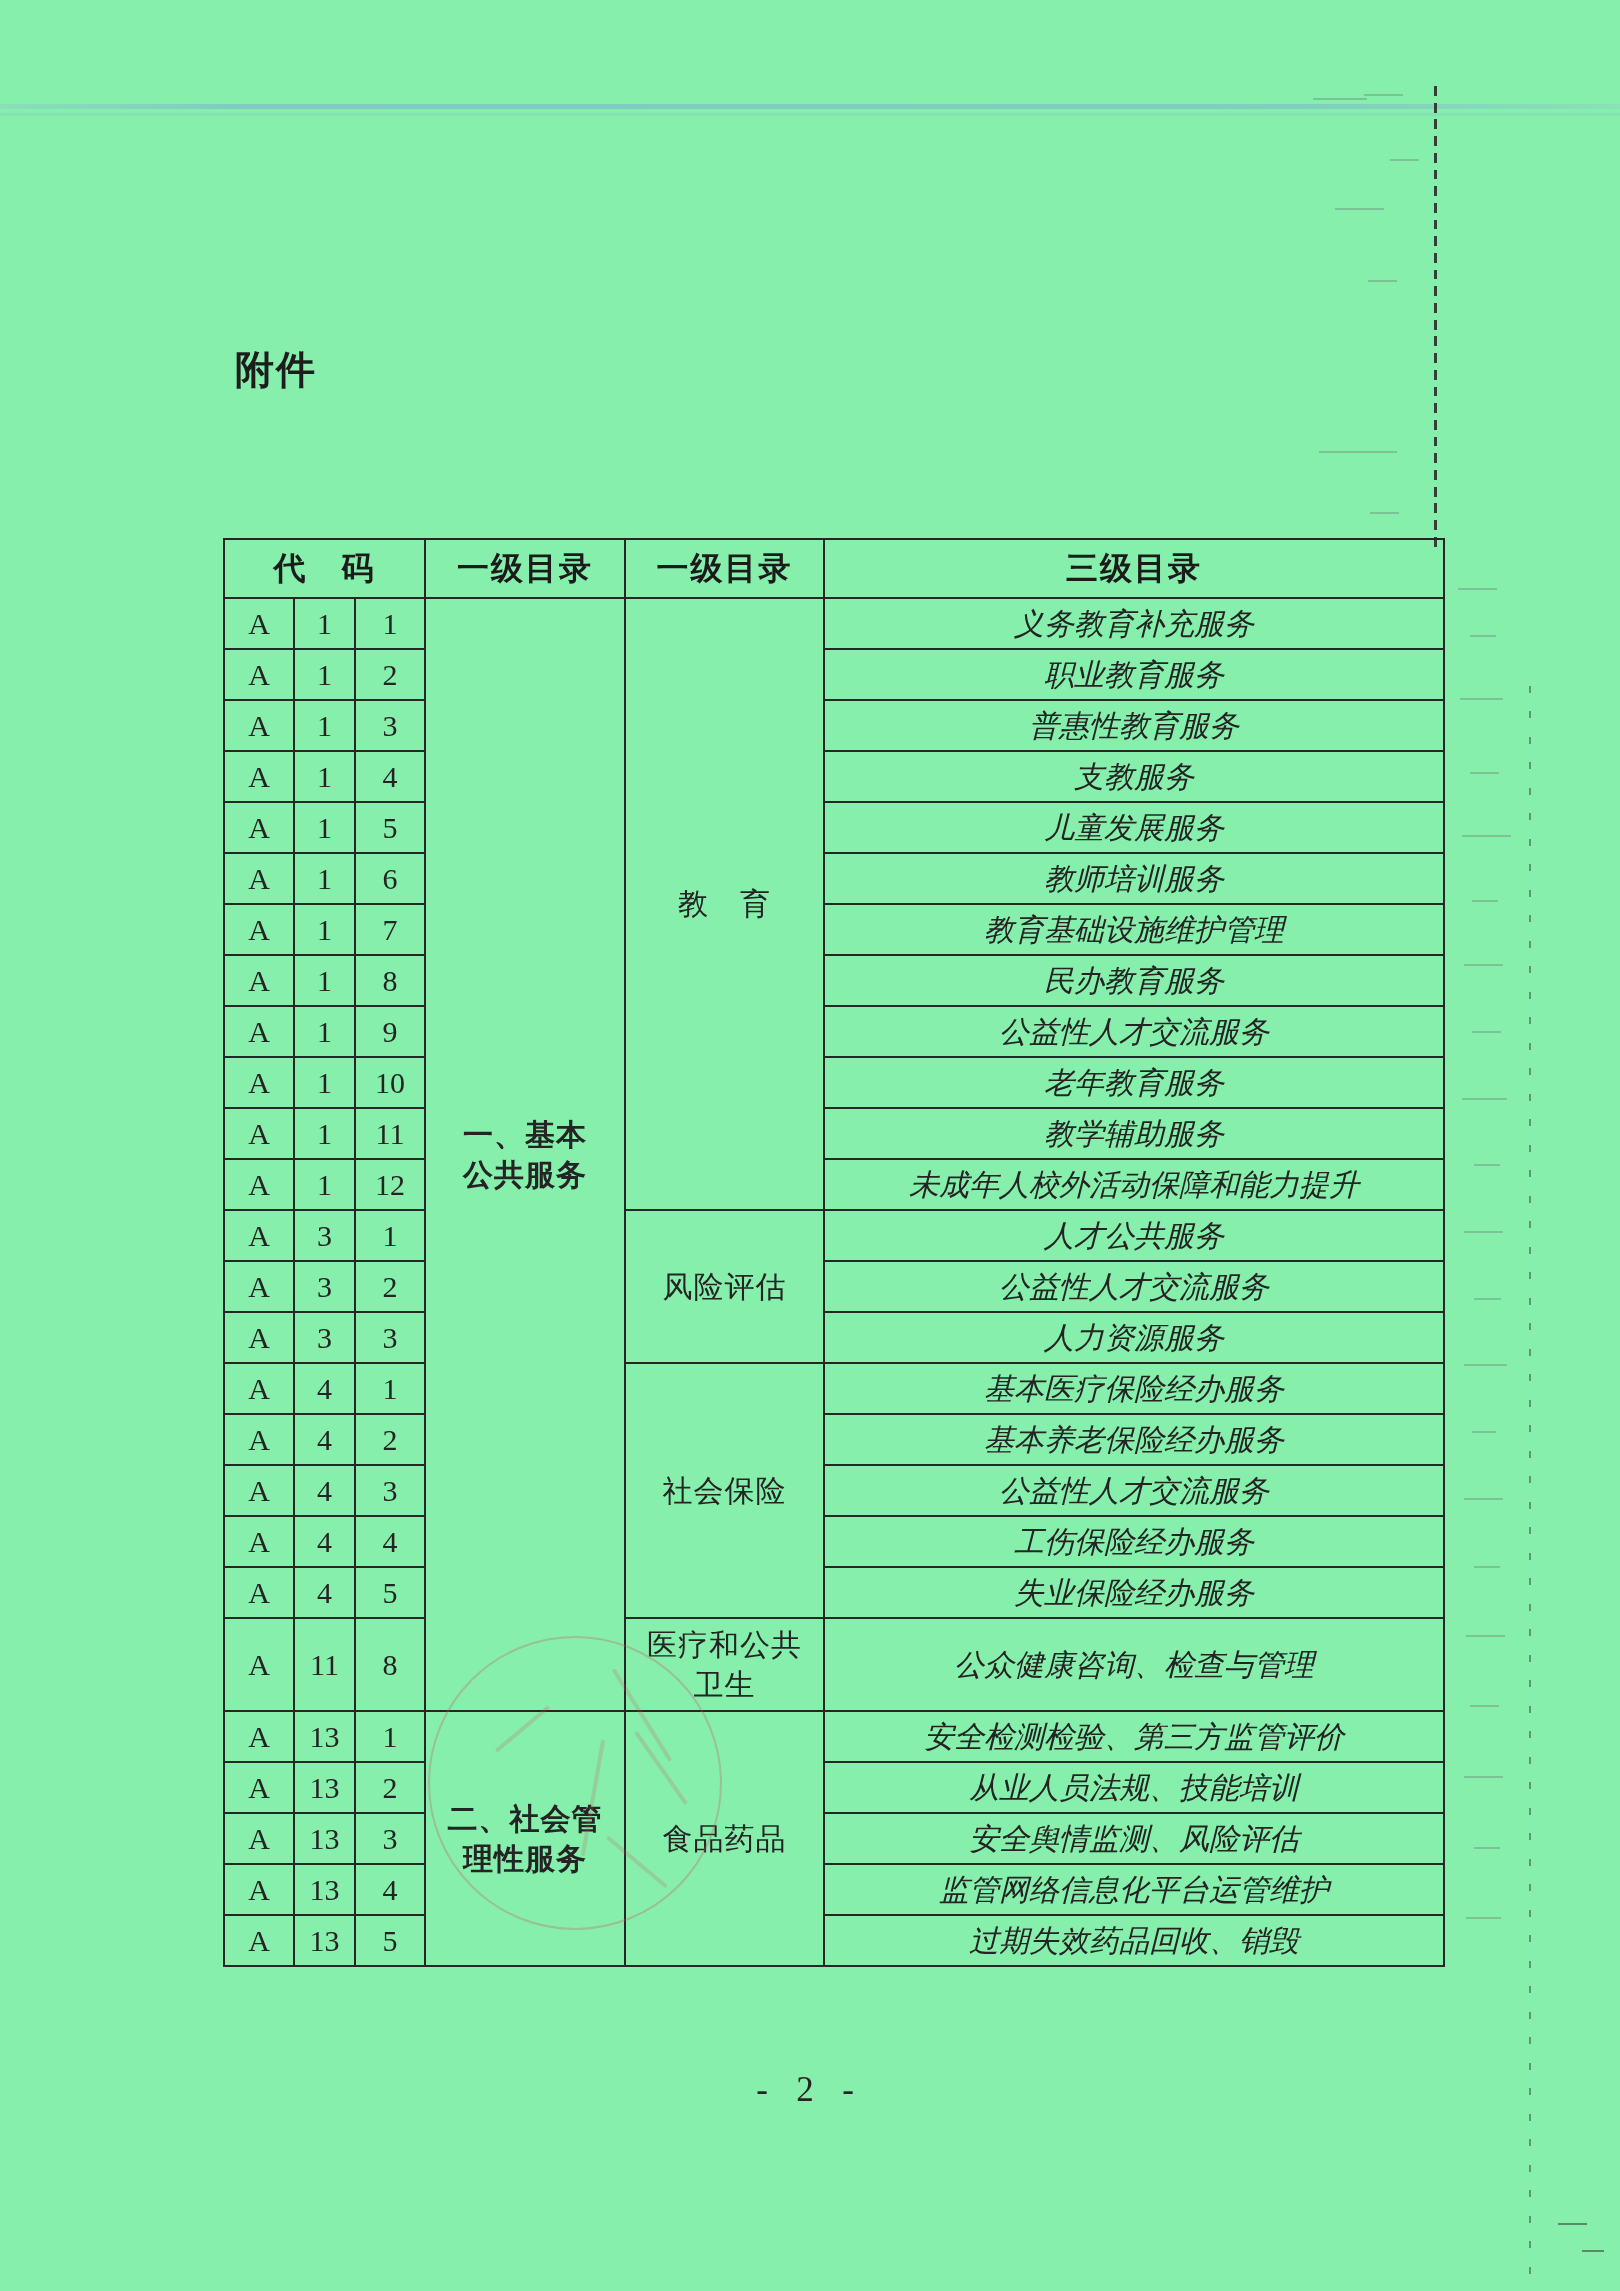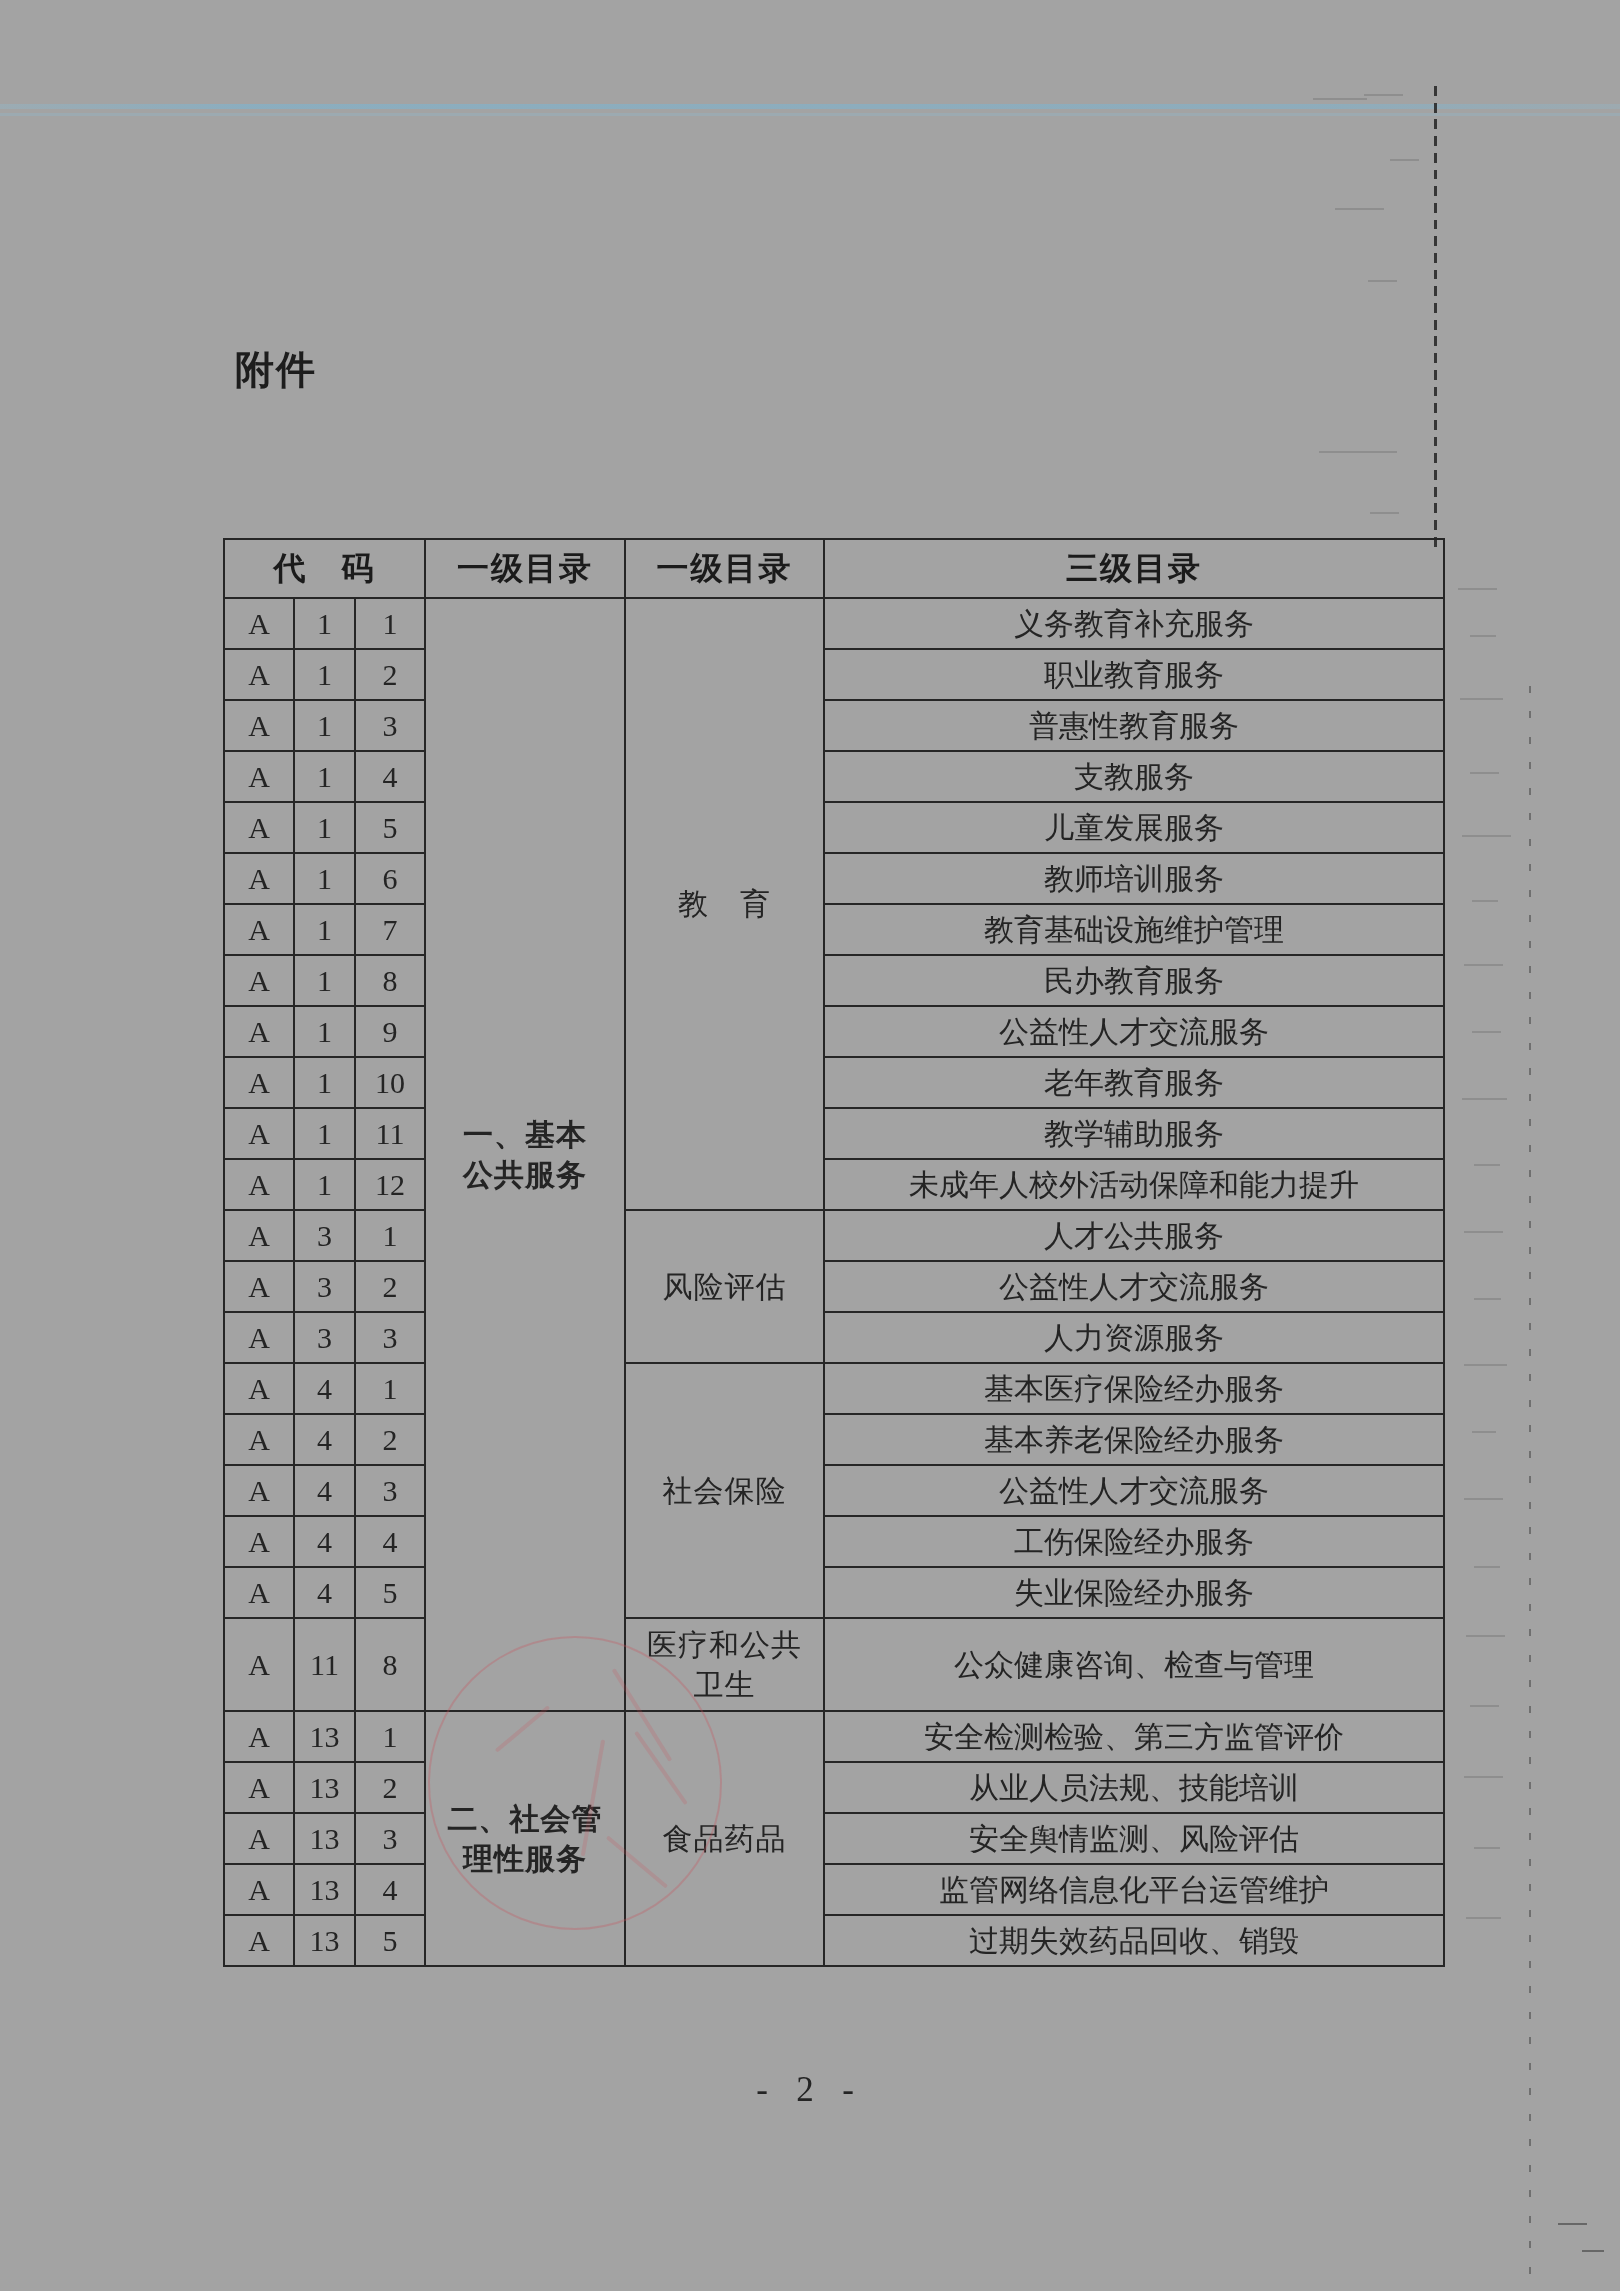--- a/index.html
+++ b/index.html
@@ -1,17 +1,17 @@
 <!DOCTYPE html>
 <html><head>
 <meta charset="utf-8">
 <style>
   html,body{margin:0;padding:0;background:#dcdcdc;}
   .sheet{
-    position:relative;width:1620px;height:2292px;background:#a3a3a3;overflow:hidden;
+    position:relative;width:1620px;height:2292px;background:#86efac;overflow:hidden;
     font-family:"Liberation Serif","DejaVu Serif",serif;color:#222;
   }
   
   .blue-line-1{position:absolute;left:0;top:104px;width:100%;height:4.9px;
     background:linear-gradient(90deg,rgba(140,190,214,.30),rgba(125,180,208,.62) 15%,rgba(125,180,208,.55) 82%,rgba(140,190,214,.25));}
   .blue-line-2{position:absolute;left:0;top:113px;width:100%;height:2.9px;background:rgba(140,190,214,.28);}
   .vdash-top{position:absolute;left:1434px;top:86px;width:2.9px;height:461px;
     background:repeating-linear-gradient(180deg,rgba(35,35,35,.85) 0 9.8px,transparent 9.8px 16.7px);}
   .vdash-right{position:absolute;left:1529px;top:686px;width:2px;height:1605px;
     background:repeating-linear-gradient(180deg,rgba(60,60,60,.5) 0 6.9px,transparent 6.9px 25.5px);}
@@ -23,21 +23,21 @@
   .doc-title{position:absolute;left:0;top:434px;width:100%;box-sizing:border-box;padding-left:41px;
     text-align:center;font-size:49px;font-weight:700;letter-spacing:2.9px;color:#161616;}
   
   table.catalog{position:absolute;left:223px;top:538px;border-collapse:collapse;table-layout:fixed;
     border:2.9px solid #262626;}
   table.catalog td{border:2.5px solid #262626;padding:0;font-size:30px;text-align:center;
     vertical-align:middle;line-height:1.32;color:#242424;}
   table.catalog thead td{height:57px;font-weight:700;font-size:32px;letter-spacing:2px;color:#1b1b1b;}
   table.catalog tbody tr{height:51px;}
   table.catalog tbody tr.tall{height:93px;}
-  td.level3-cell{text-align:left;padding-left:14.7px;padding-right:5.9px;}
+  td.level3-cell{text-align:left;padding-left:14.7px;padding-right:5.9px;font-style:italic;}
   td.group-left{text-align:left;padding-left:12.7px;}
   td.level1-cell{font-size:32px;font-weight:600;letter-spacing:1px;margin-top:17px;}
   td.level2-cell{letter-spacing:1px;}
   
   .stamp-circle{position:absolute;left:428px;top:1636px;width:290px;height:290px;border-radius:50%;
     border:2.9px solid rgba(203,82,92,.30);}
   .stamp-stroke{position:absolute;height:3.9px;border-radius:2px;background:rgba(203,82,92,.20);}
   
   .page-number{position:absolute;left:0;top:2070px;width:100%;text-align:center;
     font-size:35px;letter-spacing:9.8px;color:#242424;}

